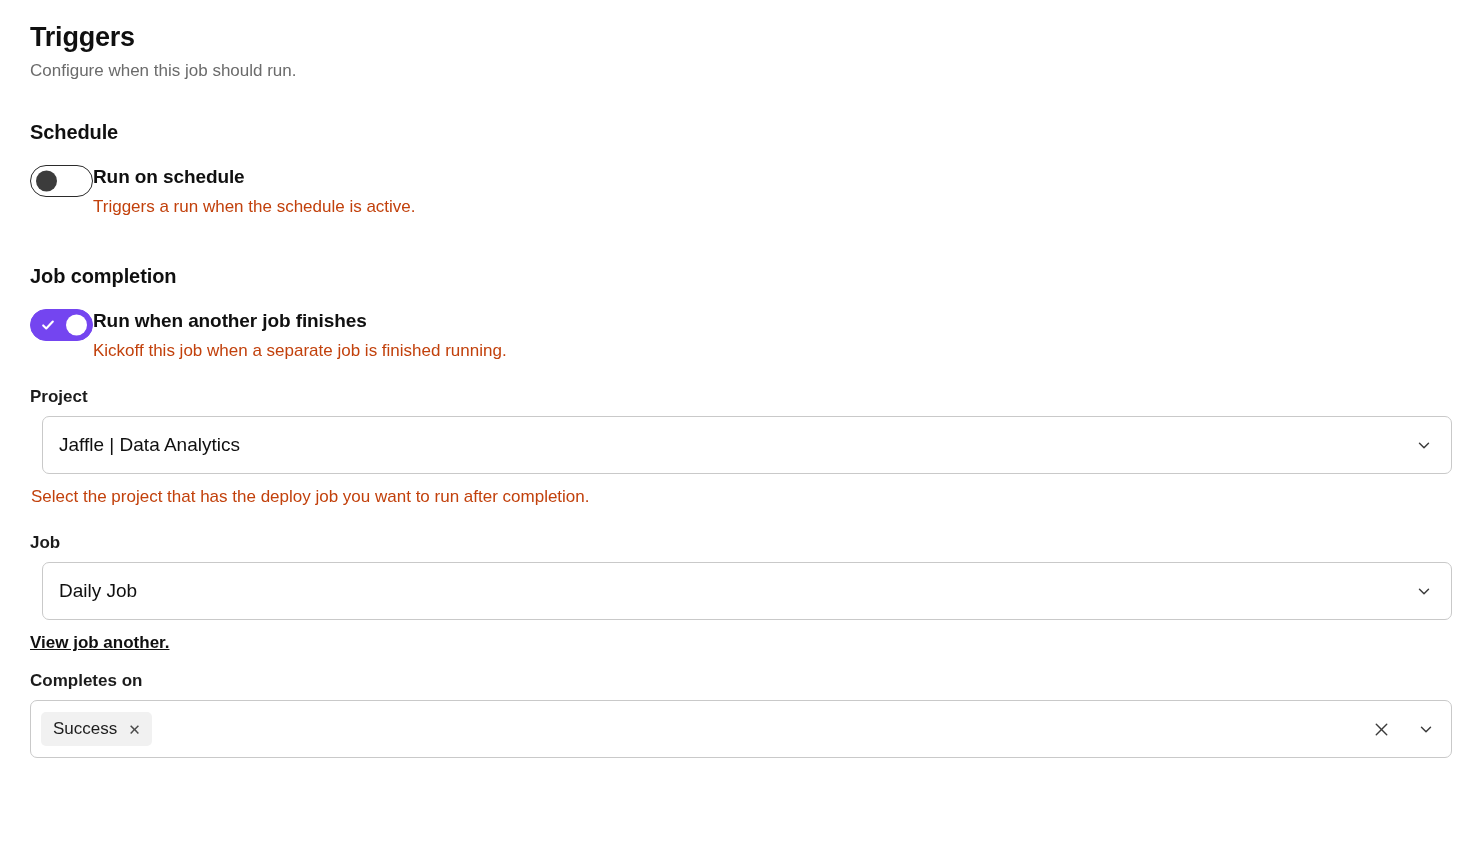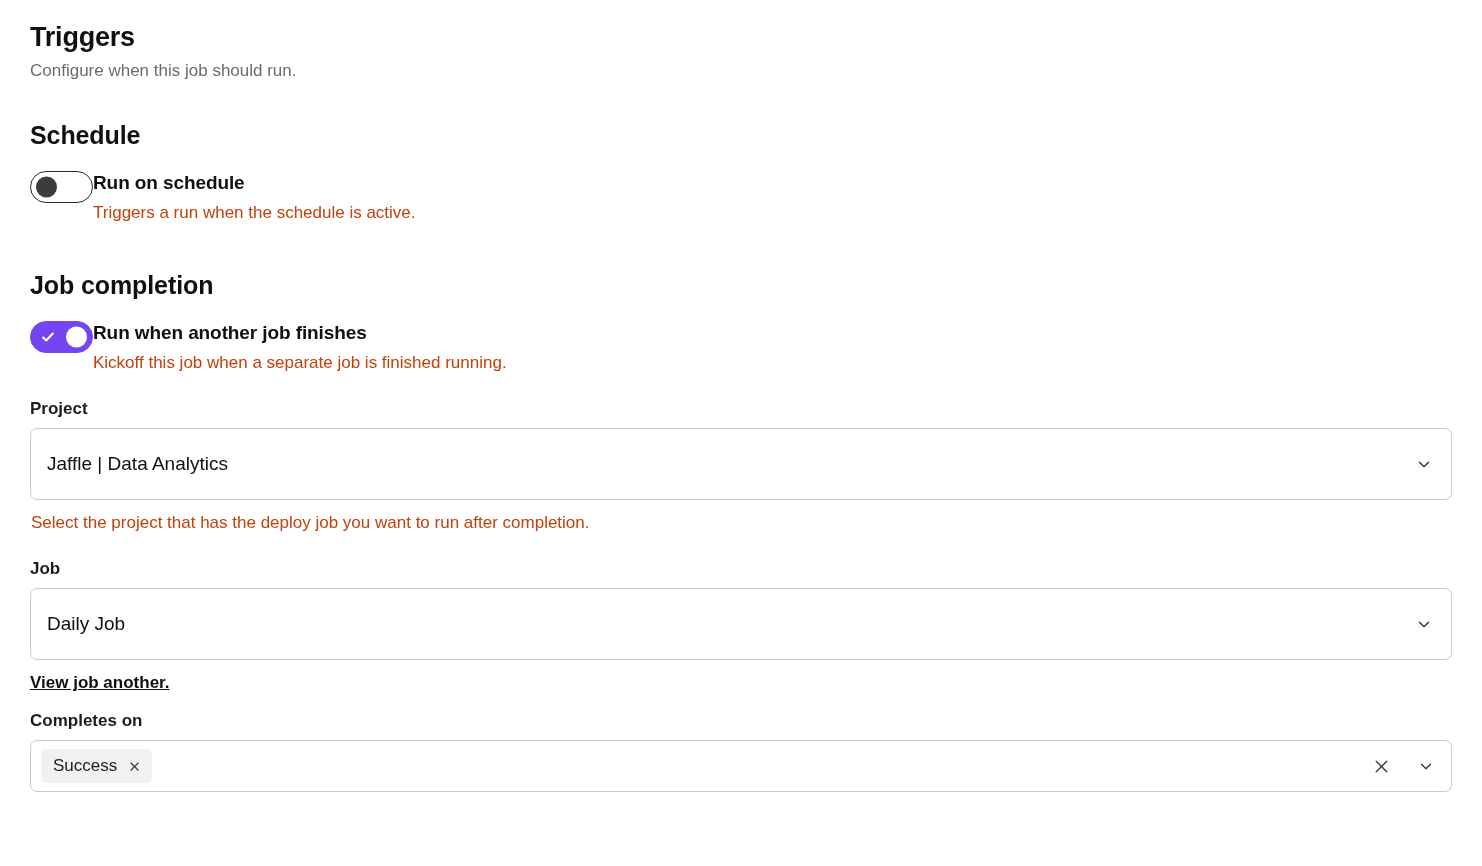--- a/index.html
+++ b/index.html
@@ -26,21 +26,21 @@
     margin: 0 0 8px 0;
     color: #101010;
   }
   .page-subtitle {
     font-size: 17px;
     color: #6b6b6b;
     margin: 0 0 40px 0;
   }
 
   .section-title {
-    font-size: 25px;
+    font-size: 20px;
     font-weight: bold;
     color: #101010;
     margin: 0 0 20px 0;
     letter-spacing: -0.1px;
   }
 
   .toggle-row {
     display: flex;
     align-items: flex-start;
   }
@@ -111,29 +111,30 @@
   .field {
     margin-top: 26px;
   }
   .field-label {
     font-size: 17px;
     font-weight: bold;
     color: #1c1c1c;
     margin: 0 0 9px 0;
   }
   .select {
-    height: 72px;
+    height: 58px;
     border: 1.5px solid #c9c9c9;
     border-radius: 7px;
     background: #ffffff;
     display: flex;
     align-items: center;
     justify-content: space-between;
     padding: 0 18px 0 16px;
     cursor: pointer;
+    margin-left: 12px;
   }
   .select-value {
     font-size: 19px;
     color: #101010;
   }
   .chev {
     width: 18px;
     height: 18px;
     color: #3c3c3c;
     flex: 0 0 auto;
@@ -147,21 +148,21 @@
     display: inline-block;
     font-size: 17px;
     font-weight: bold;
     color: #101010;
     text-decoration: underline;
     margin-top: 13px;
     cursor: pointer;
   }
 
   .multiselect {
-    height: 52px;
+    height: 58px;
     border: 1.5px solid #c9c9c9;
     border-radius: 7px;
     background: #ffffff;
     display: flex;
     align-items: center;
     padding: 0 16px 0 10px;
     gap: 10px;
   }
   .chips {
     display: flex;

